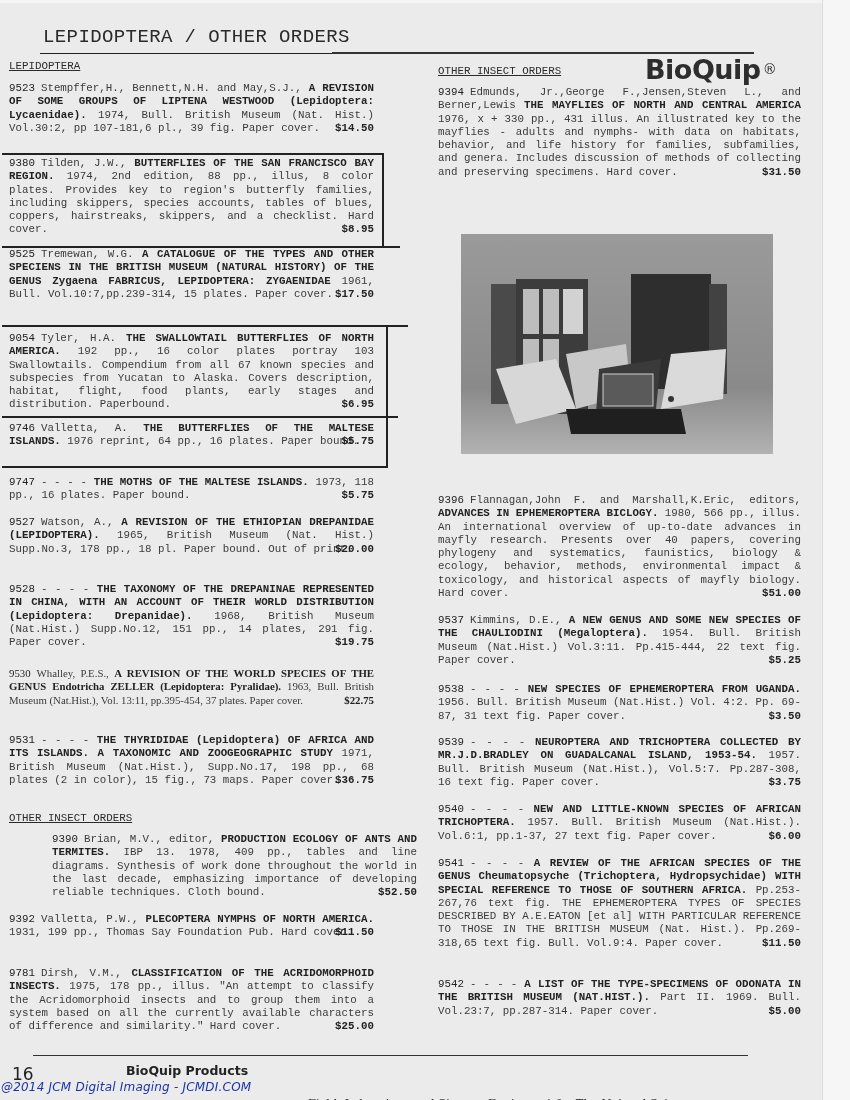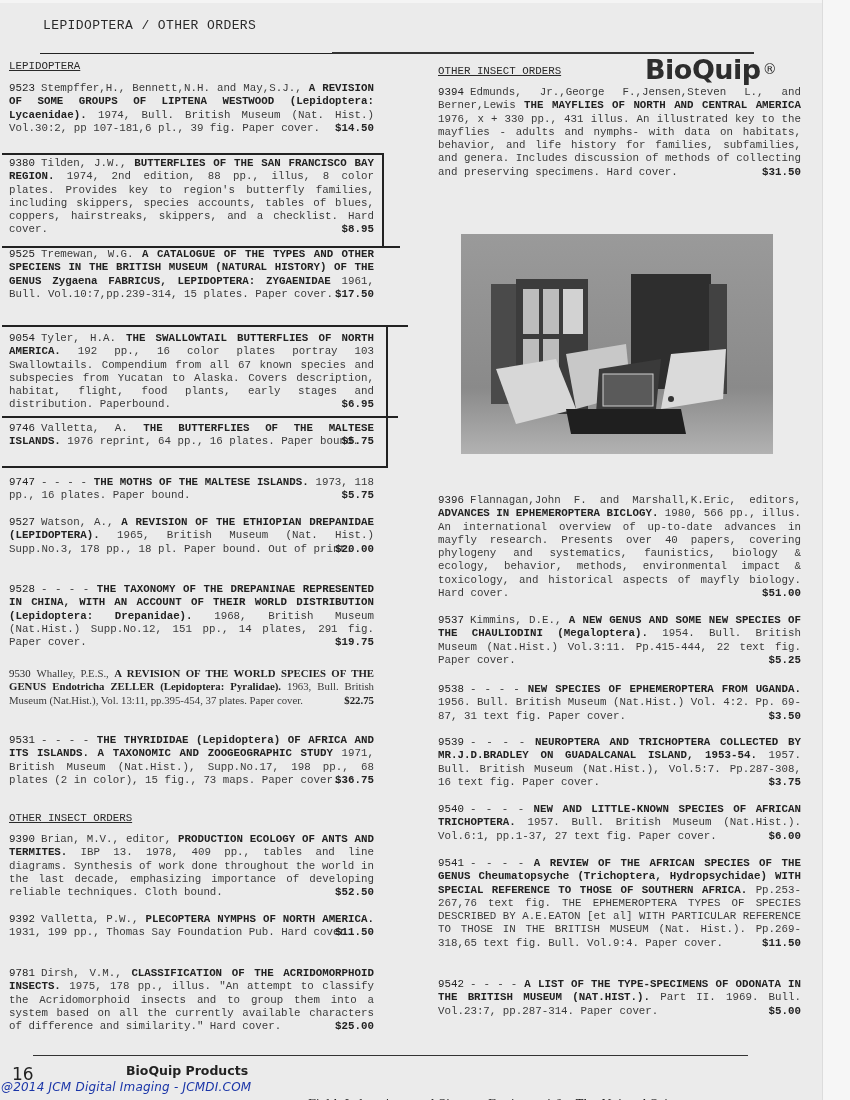--- a/index.html
+++ b/index.html
@@ -6,21 +6,21 @@
   body {
     width:850px; height:1100px; position:relative; overflow:hidden;
     background:#e9e9e9;
     font-family:"Liberation Mono","DejaVu Sans Mono",monospace;
     color:#333;
   }
   .page { position:absolute; left:0; top:0; width:822px; height:1100px; background:#ebebeb; }
   .edge { position:absolute; left:822px; top:0; width:28px; height:1100px; background:#f6f6f6; border-left:1px solid #dcdcdc; }
   .topline { position:absolute; left:0; top:0; width:822px; height:3px; background:#f4f4f4; }
 
-  .header-title { position:absolute; left:43px; top:18px; font-size:13px; letter-spacing:0.4px; color:#2a2a2a; }
+  .header-title { position:absolute; left:43px; top:26px; font-size:19px; letter-spacing:0.4px; color:#2a2a2a; }
   .header-rule { position:absolute; left:40px; top:53px; width:292px; height:1px; background:#222; }
   .header-rule2 { position:absolute; left:332px; top:52px; width:422px; height:2px; background:#333; }
   .brand { position:absolute; left:645px; top:14px; font-family:"DejaVu Sans","Liberation Sans",sans-serif; font-weight:bold; font-size:27px; color:#2d2d2d; letter-spacing:-0.5px;margin-top:40px; }
   .brand sup { font-size:14px; font-weight:normal; vertical-align:top; position:relative; top:7px; margin-left:2px; }
 
   .col { position:absolute; font-size:10.8px; line-height:13.3px; }
   .col-left { left:9px; width:365px; }
   .col-right { left:438px; width:363px; }
 
   .section-head { text-decoration:underline; font-size:10.8px; color:#2a2a2a; display:inline-block; }
@@ -105,21 +105,21 @@
 
 <div class="col col-left entry" style="top:734px;">
   <p><span class="num">9531</span><span>- - - - </span><span class="title">THE THYRIDIDAE (Lepidoptera) OF AFRICA AND ITS ISLANDS. A TAXONOMIC AND ZOOGEOGRAPHIC STUDY</span><span> 1971, British Museum (Nat.Hist.), Supp.No.17, 198 pp., 68 plates (2 in color), 15 fig., 73 maps. Paper cover.</span></p>
   <span class="price">$36.75</span>
 </div>
 
 <div class="col col-left" style="top:812px;">
   <span class="section-head">OTHER INSECT ORDERS</span>
 </div>
 
-<div class="col col-left entry" style="top:833px;">
+<div class="col col-left entry" style="top:833px;margin-left:43px;">
   <p><span class="num">9390</span><span>Brian, M.V., editor, </span><span class="title">PRODUCTION ECOLOGY OF ANTS AND TERMITES.</span><span> IBP 13. 1978, 409 pp., tables and line diagrams. Synthesis of work done throughout the world in the last decade, emphasizing importance of developing reliable techniques. Cloth bound.</span></p>
   <span class="price">$52.50</span>
 </div>
 
 <div class="col col-left entry" style="top:913px;">
   <p><span class="num">9392</span><span>Valletta, P.W., </span><span class="title">PLECOPTERA NYMPHS OF NORTH AMERICA.</span><span> 1931, 199 pp., Thomas Say Foundation Pub. Hard cover.</span></p>
   <span class="price">$11.50</span>
 </div>
 
 <div class="col col-left entry" style="top:967px;">

